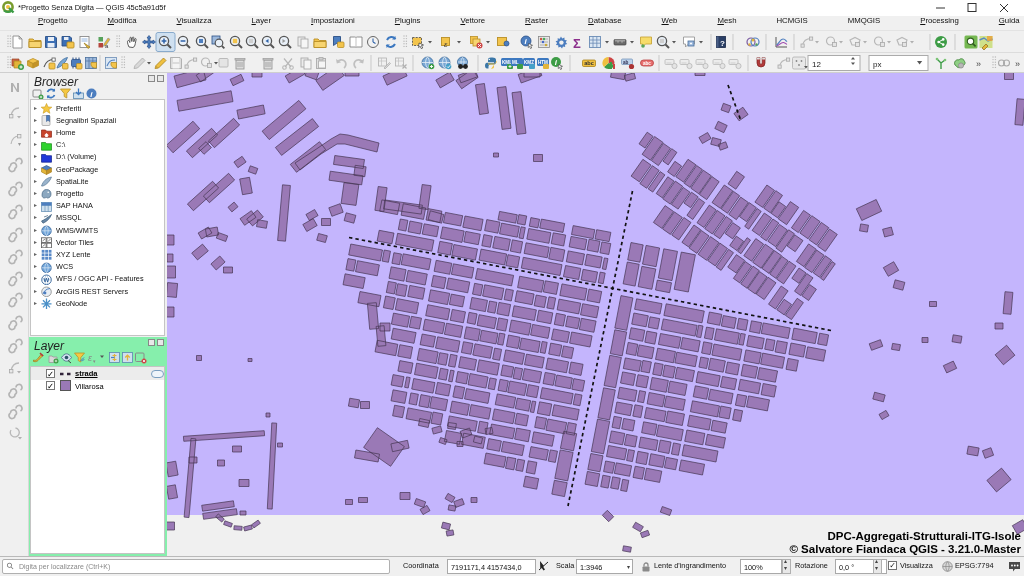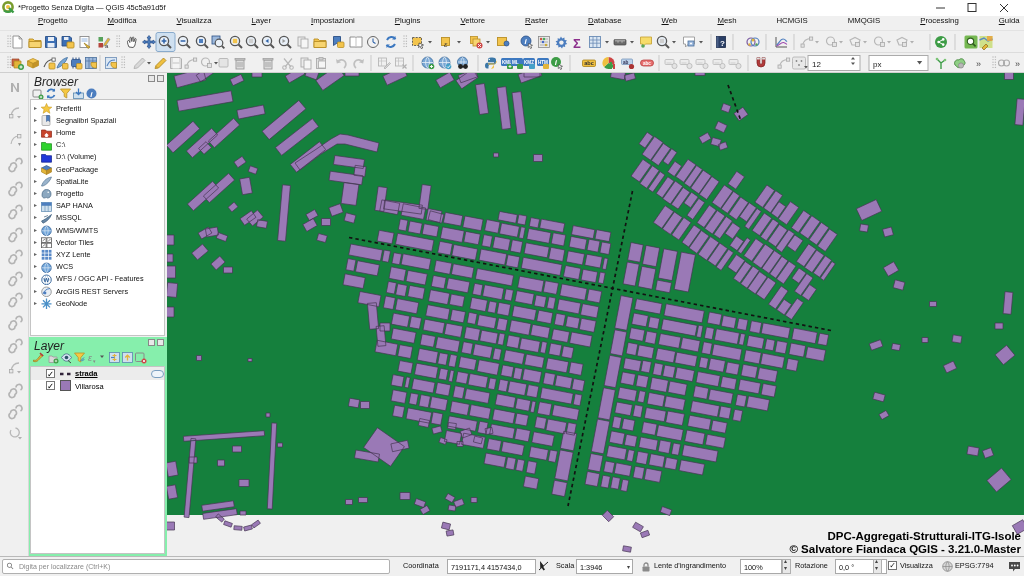--- a/index.html
+++ b/index.html
@@ -24,21 +24,21 @@
   background:#e8e8e8; position:relative; }
 #btree { position:absolute; left:1px; top:26px; width:135px; height:237px; background:#fff;
   border:1px solid #c4c4c4; }
 .trow { position:absolute; left:0; height:12px; width:155px; font-size:7.3px; color:#111;
   white-space:nowrap; overflow:hidden;padding-left:36px; }
 .tarr { position:absolute; left:3px; top:1px; font-size:6px; color:#666; }
 .tico { position:absolute; left:10px; top:0.5px; }
 .tlab { position:absolute; left:25px; top:1px; }
 #ltree { position:absolute; left:1px; top:29px; width:135px; height:188px; background:#fff;
   border:1px solid #c4c4c4; }
-#maparea { position:absolute; left:167px; top:73px; width:857px; height:442px; background:#15803d; }
+#maparea { position:absolute; left:167px; top:73px; width:857px; height:442px; background:#c4b5fd; }
 #statusbar { position:absolute; left:0; top:556px; width:1024px; height:20px; background:#f0f0f0;
   border-top:1px solid #b9b9b9; font-size:7.3px; color:#111; }
 #locbox { position:absolute; left:2px; top:2px; width:388px; height:15px; background:#fff;
   border:1px solid #b0b0b0; border-radius:2px; color:#888; padding:3px 0 0 16px; font-size:7px; }
 .mag { position:absolute; left:4px; top:1px; color:#777; font-size:9px; transform:rotate(-45deg); }
 .slab { position:absolute; top:4px; }
 .sbox { position:absolute; top:2px; height:15px; background:#fff; border:1px solid #a9a9a9;
   padding:3px 0 0 3px; font-size:7.3px; color:#111; }
 .cdd { position:absolute; right:2px; top:3px; font-size:6px; color:#444; }
 .spin { position:absolute; top:2px; width:9px; height:15px; background:#e8e8e8;

